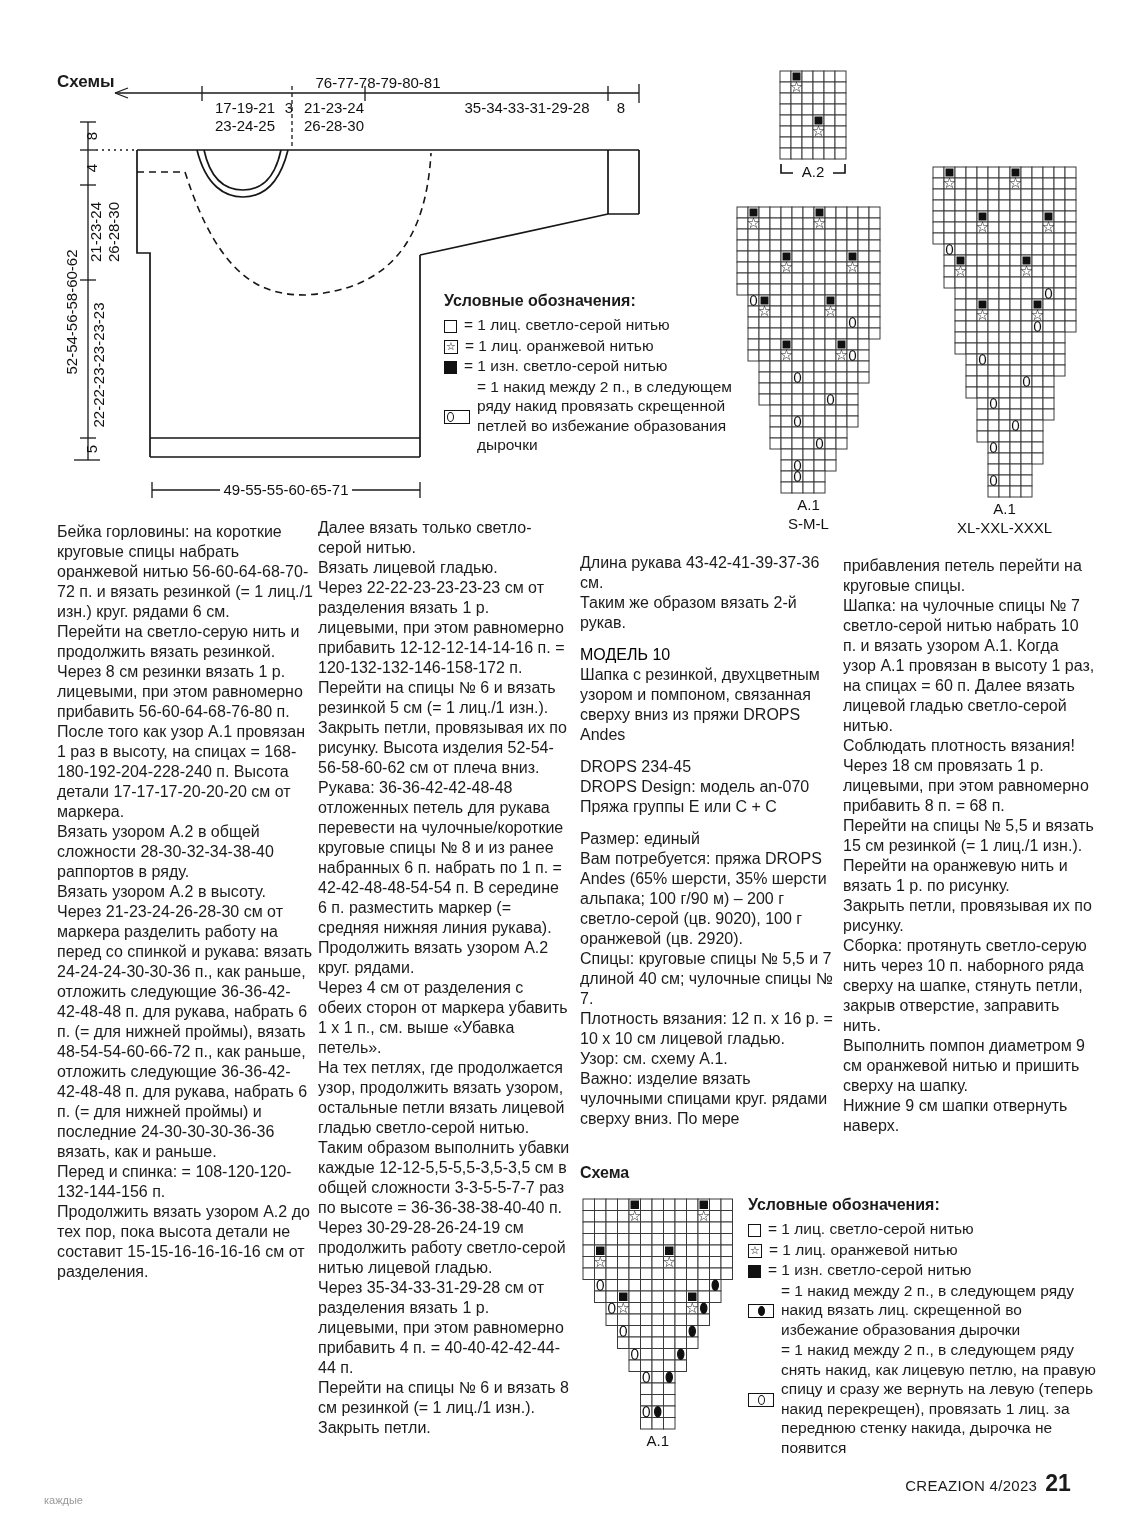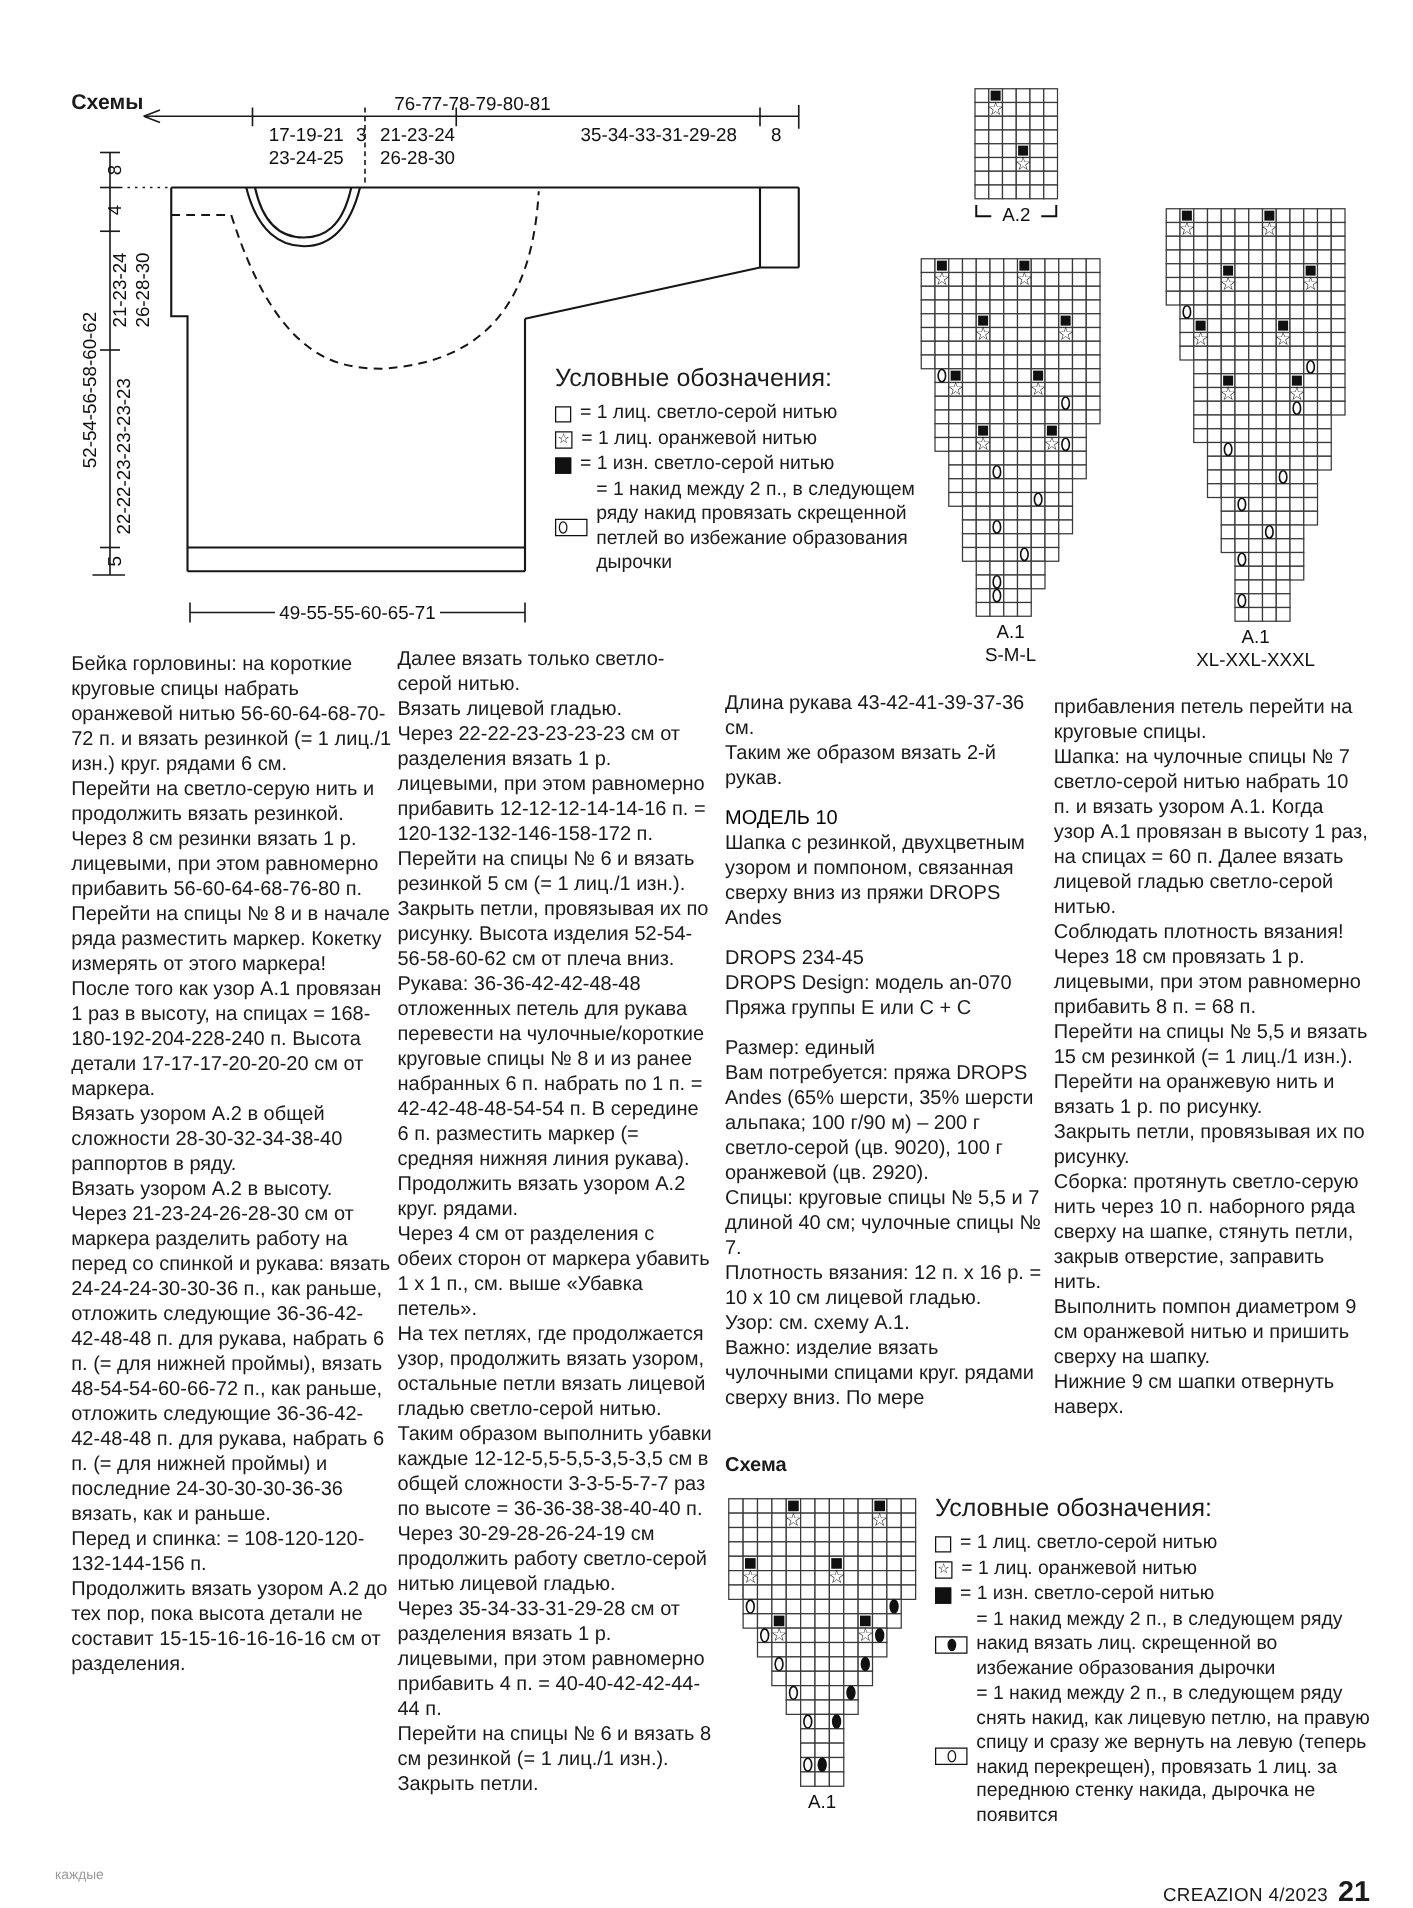--- a/index.html
+++ b/index.html
@@ -8,34 +8,34 @@
   .abs{position:absolute}
   .h-schemes{font-size:17px;font-weight:bold}
   .h-schema{font-size:16px;font-weight:bold}
   .col{position:absolute;width:256px}
   .para{margin:0;font-size:16px;line-height:20px}
   .para.gap{margin-top:12px}
   .para b{font-weight:normal}
   .orange{color:#000000;font-weight:bold}
   
   .legend{position:absolute}
-  .legend-title{font-weight:normal;font-size:20px;margin-bottom:5px}
+  .legend-title{font-weight:bold;font-size:16px;margin-bottom:5px}
   .legend-row{display:flex;gap:7px;font-size:15.5px;line-height:19.5px;margin:1px 0;align-items:center}
   .sym{flex:0 0 auto;margin-top:3px;box-sizing:border-box}
   .sym-sq{width:13px;height:13px;border:1.6px solid #111;background:#fff}
   .sym-star{width:14px;height:14px;border:1.6px solid #111;font-size:11px;line-height:11px;text-align:center;color:#111}
   .sym-fill{width:13px;height:13px;border:1.6px solid #111;background:#111}
   .sym-yo-white,.sym-yo-black,.sym-yo-left{width:26px;height:14px;border:1.6px solid #111;display:flex;align-items:center;justify-content:center;background:#fff}
   .sym-yo-left{justify-content:flex-start;padding-left:2px}
   .oval{width:7px;height:10px;border:1.4px solid #111;border-radius:50%;background:#fff;box-sizing:border-box}
   .sym-yo-black .oval{background:#111}
   .chart-host{position:absolute}
   
   text{font-family:"Liberation Sans",sans-serif;font-size:15px;fill:#111}
-  .footer{position:absolute;left:880px;top:1500px;width:216px;text-align:right;white-space:nowrap}
+  .footer{position:absolute;left:880px;top:1470px;width:216px;text-align:center;white-space:nowrap}
   .footer .brand{font-size:15px;letter-spacing:.3px}
   .footer .pg{font-size:23px;font-weight:bold;margin-left:8px}
   .watermark{position:absolute;left:44px;top:1494px;font-size:11px;color:#9a9a9a}
 </style>
 </head>
 <body>
 
 <div class="abs h-schemes" style="left:57px;top:72px">Схемы</div>
 
 <svg class="abs" style="left:60px;top:60px" width="660" height="460" viewBox="0 0 660 460">
@@ -994,21 +994,20 @@
       <ellipse cx="64.25" cy="179.25" rx="3.1050000000000004" ry="5.175" fill="#fff" stroke="#101010" stroke-width="1.3"></ellipse>
       <ellipse cx="87.25" cy="179.25" rx="3.1050000000000004" ry="5.175" fill="#101010" stroke="#101010" stroke-width="1.3"></ellipse>
       <ellipse cx="64.25" cy="213.75" rx="3.1050000000000004" ry="5.175" fill="#fff" stroke="#101010" stroke-width="1.3"></ellipse>
       <ellipse cx="75.75" cy="213.75" rx="3.1050000000000004" ry="5.175" fill="#101010" stroke="#101010" stroke-width="1.3"></ellipse>
       <text x="75.75" y="248" text-anchor="middle" font-size="16" fill="#101010">A.1</text>
     </svg></div>
 
 <div class="col" style="left:57px;top:522px">
     <p class="para"><b>Бейка горловины:</b><span> на короткие круговые спицы набрать оранжевой нитью 56-60-64-68-70-72 п. и вязать резинкой (= 1 лиц./1 изн.) круг. рядами 6 см.</span></p>
     <p class="para"><span>Перейти на светло-серую нить и продолжить вязать резинкой. Через 8 см резинки вязать 1 р. лицевыми, при этом равномерно прибавить 56-60-64-68-76-80 п.</span></p>
-    <p class="para"><span>Перейти на спицы № 8 и в начале ряда разместить маркер. </span><b>Кокетку измерять от этого маркера!</b></p>
     <p class="para"><span>После того как узор А.1 провязан 1 раз в высоту, на спицах = 168-180-192-204-228-240 п. Высота детали 17-17-17-20-20-20 см от маркера.</span></p>
     <p class="para"><span>Вязать узором А.2 в общей сложности 28-30-32-34-38-40 раппортов в ряду.</span></p>
     <p class="para"><span>Вязать узором А.2 в высоту. Через 21-23-24-26-28-30 см от маркера разделить работу на перед со спинкой и рукава: вязать 24-24-24-30-30-36 п., как раньше, отложить следующие 36-36-42-42-48-48 п. для рукава, набрать 6 п. (= для нижней проймы), вязать 48-54-54-60-66-72 п., как раньше, отложить следующие 36-36-42-42-48-48 п. для рукава, набрать 6 п. (= для нижней проймы) и последние 24-30-30-30-36-36 вязать, как и раньше.</span></p>
     <p class="para"><b>Перед и спинка:</b><span> = 108-120-120-132-144-156 п.</span></p>
     <p class="para"><span>Продолжить вязать узором А.2 до тех пор, пока высота детали не составит 15-15-16-16-16-16 см от разделения.</span></p>
   </div>
 <div class="col" style="left:318px;top:518px;width:253px">
     <p class="para"><span>Далее вязать только светло-серой нитью.</span></p>
     <p class="para"><span>Вязать лицевой гладью.</span></p>
     <p class="para"><span>Через 22-22-23-23-23-23 см от разделения вязать 1 р. лицевыми, при этом равномерно прибавить 12-12-12-14-14-16 п. = 120-132-132-146-158-172 п. Перейти на спицы № 6 и вязать резинкой 5 см (= 1 лиц./1 изн.). Закрыть петли, провязывая их по рисунку. Высота изделия 52-54-56-58-60-62 см от плеча вниз.</span></p>

